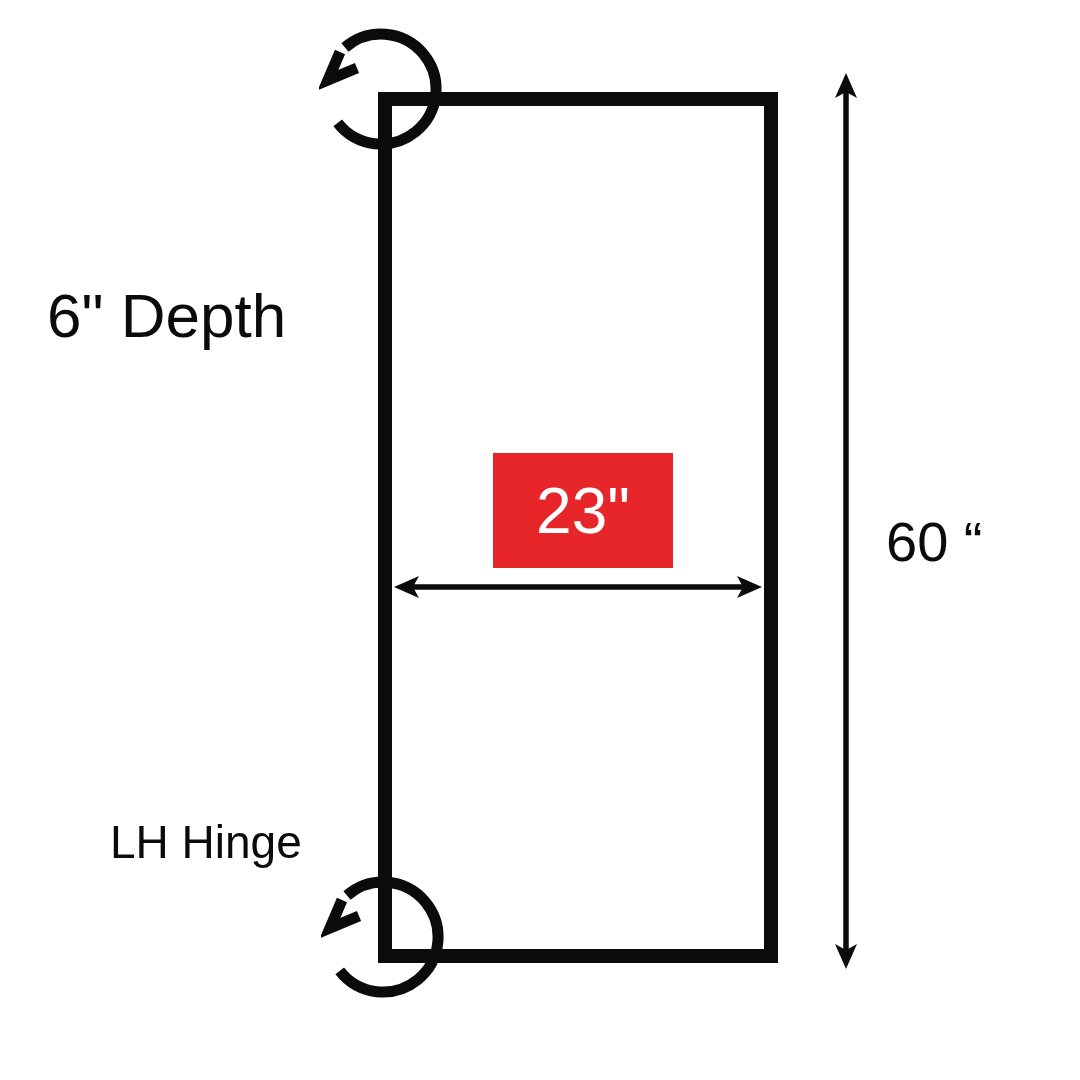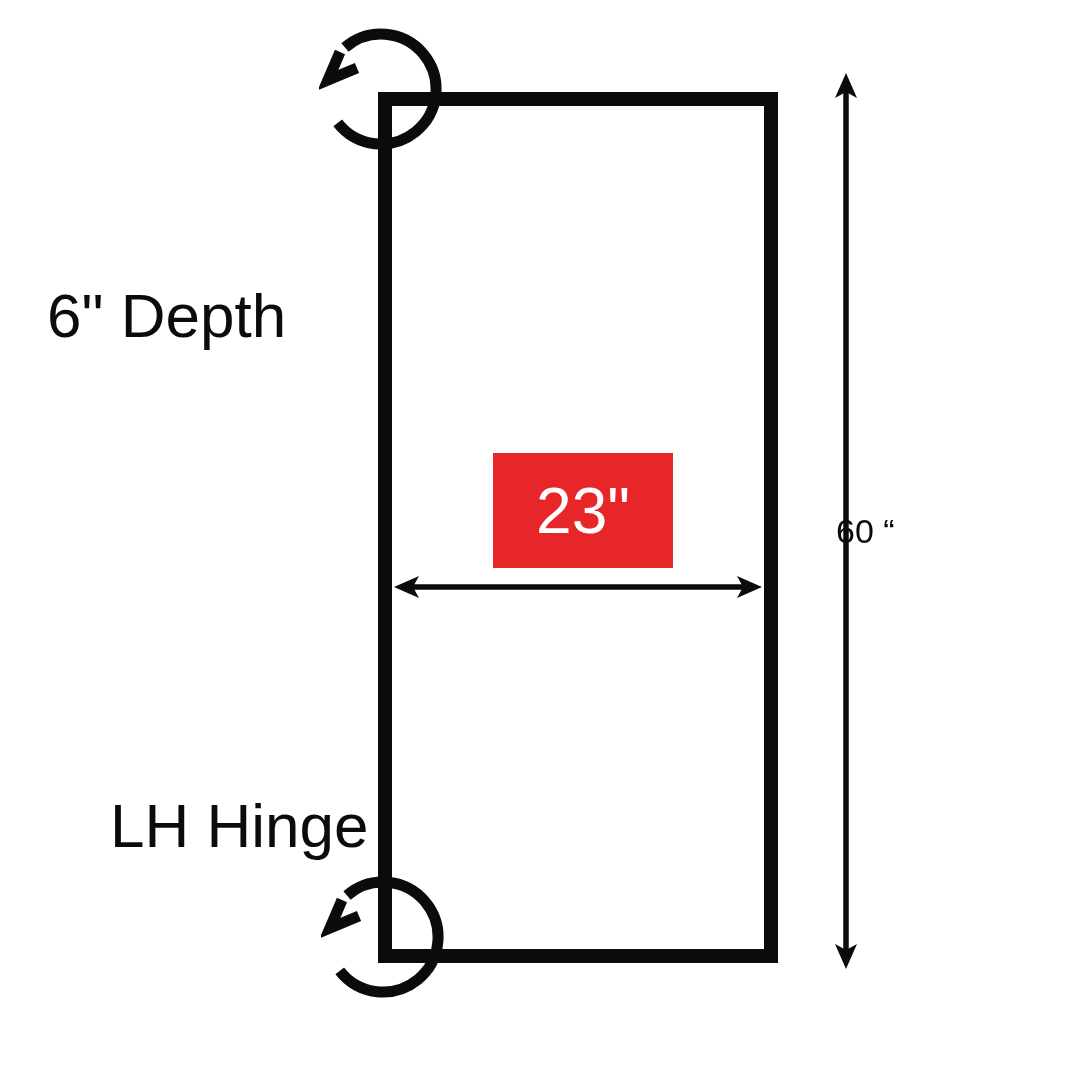--- a/index.html
+++ b/index.html
@@ -27,22 +27,22 @@
   }
   .rot-top { left: 319px; top: 27px; }
   .rot-bottom { left: 321px; top: 875px; }
   .label {
     position: absolute;
     line-height: 1;
     white-space: nowrap;
     color: var(--line, #0b0b0b);
   }
   .depth-label  { left: 47px;  top: 285px; font-size: 62px; }
-  .hinge-label  { left: 110px; top: 795px; font-size: 62px; }
-  .height-label { left: 836px; top: 514px; font-size: 34px; }
+  .hinge-label  { left: 110px; top: 819px; font-size: 46px; }
+  .height-label { left: 886px; top: 514px; font-size: 56px; }
   .width-badge {
     position: absolute;
     left: 493px; top: 453px;
     width: 180px; height: 115px;
     background: var(--accent-red, #e62629);
     display: flex; align-items: center; justify-content: center;
   }
   .width-badge .badge-text {
     color: var(--badge-text, #ffffff);
     font-size: 64px;

